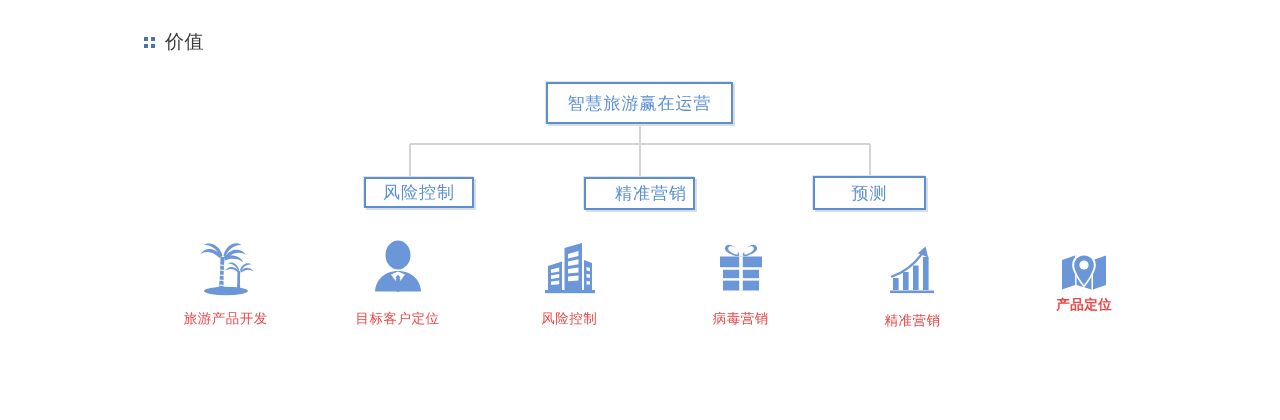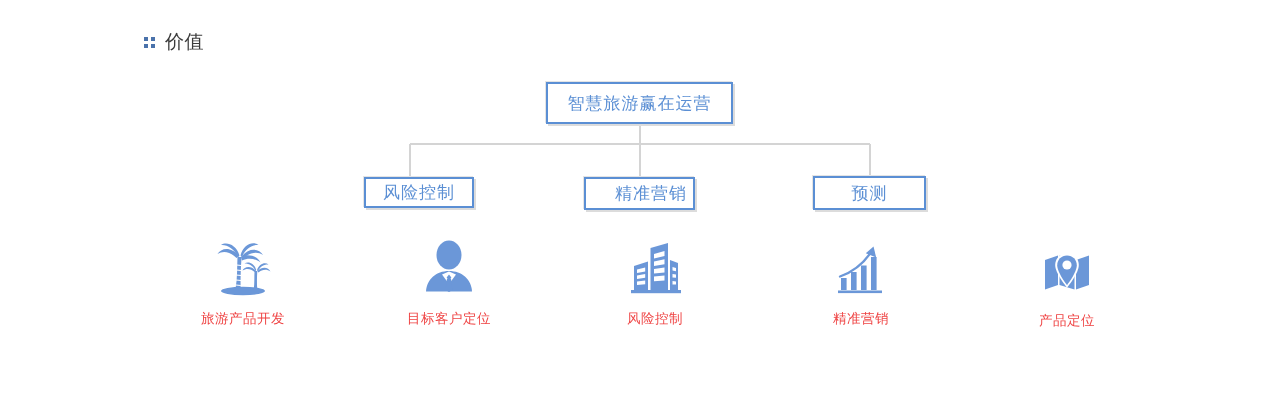--- a/index.html
+++ b/index.html
@@ -241,20 +241,44 @@
             <path d="M46.5 27 L50 28 L50 31.2 L46.5 30.6 Z"></path>
             <path d="M46.5 34 L50 34.6 L50 37.8 L46.5 37.4 Z"></path>
             <path d="M46.5 41 L50 41.4 L50 44.6 L46.5 44.4 Z"></path>
           </g>
         </g>
       </svg>
     </div>
     <div class="icon-label">风险控制</div>
   </div>
 
+  <div class="icon-item">
+    <div class="icon-art">
+      <svg width="58" height="56" viewBox="0 0 58 56" xmlns="http://www.w3.org/2000/svg">
+        <g fill="#6b97d8">
+
+          <path d="M27.5 15 C24 6 16.5 2.5 13.5 6.5 C10.8 10.2 17 15 26 16.3 Z"></path>
+          <path d="M30.5 15 C34 6 41.5 2.5 44.5 6.5 C47.2 10.2 41 15 32 16.3 Z"></path>
+          <path d="M26 10.5 C22.5 6.5 18 5 16.5 7.5 C15 10 19 13.5 25.5 14.8 Z" fill="#ffffff"></path>
+          <path d="M32 10.5 C35.5 6.5 40 5 41.5 7.5 C43 10 39 13.5 32.5 14.8 Z" fill="#ffffff"></path>
+
+          <rect x="8" y="16.5" width="42" height="11"></rect>
+
+          <rect x="11" y="29.5" width="36" height="21"></rect>
+
+          <rect x="27.2" y="16.5" width="3.6" height="34" fill="#ffffff"></rect>
+
+          <rect x="8" y="27.5" width="42" height="2" fill="#ffffff"></rect>
+
+          <rect x="11" y="38.2" width="36" height="2.4" fill="#ffffff"></rect>
+        </g>
+      </svg>
+    </div>
+    <div class="icon-label">病毒营销</div>
+  </div>
 
   <div class="icon-item">
     <div class="icon-art">
       <svg width="58" height="56" viewBox="0 0 58 56" xmlns="http://www.w3.org/2000/svg">
         <g fill="#6b97d8">
 
           <rect x="9" y="38" width="5.6" height="12"></rect>
           <rect x="19" y="32" width="5.6" height="18"></rect>
           <rect x="29" y="25.5" width="5.6" height="24.5"></rect>
           <rect x="39" y="17" width="5.6" height="33"></rect>

